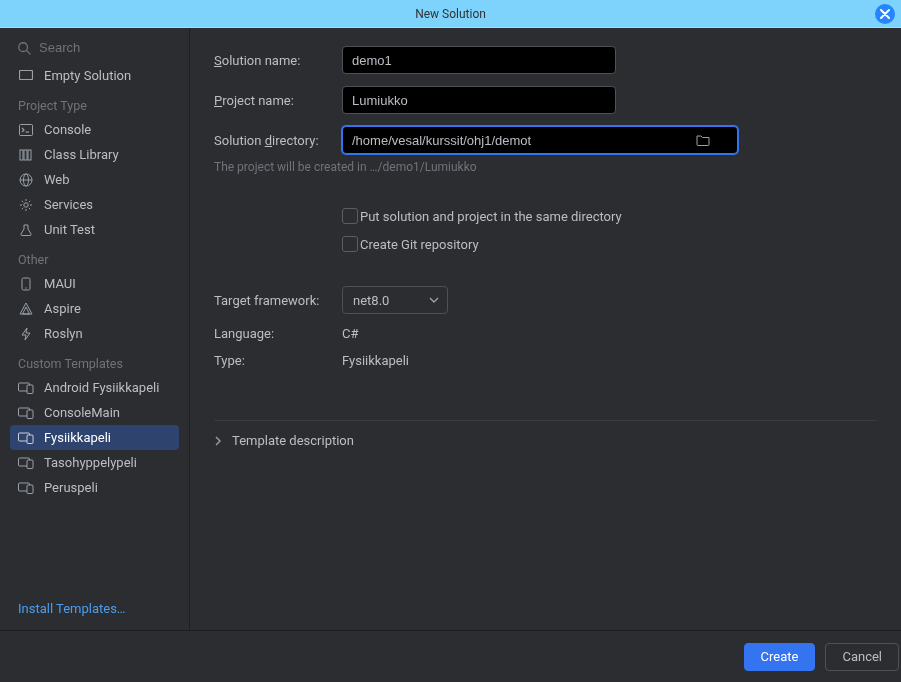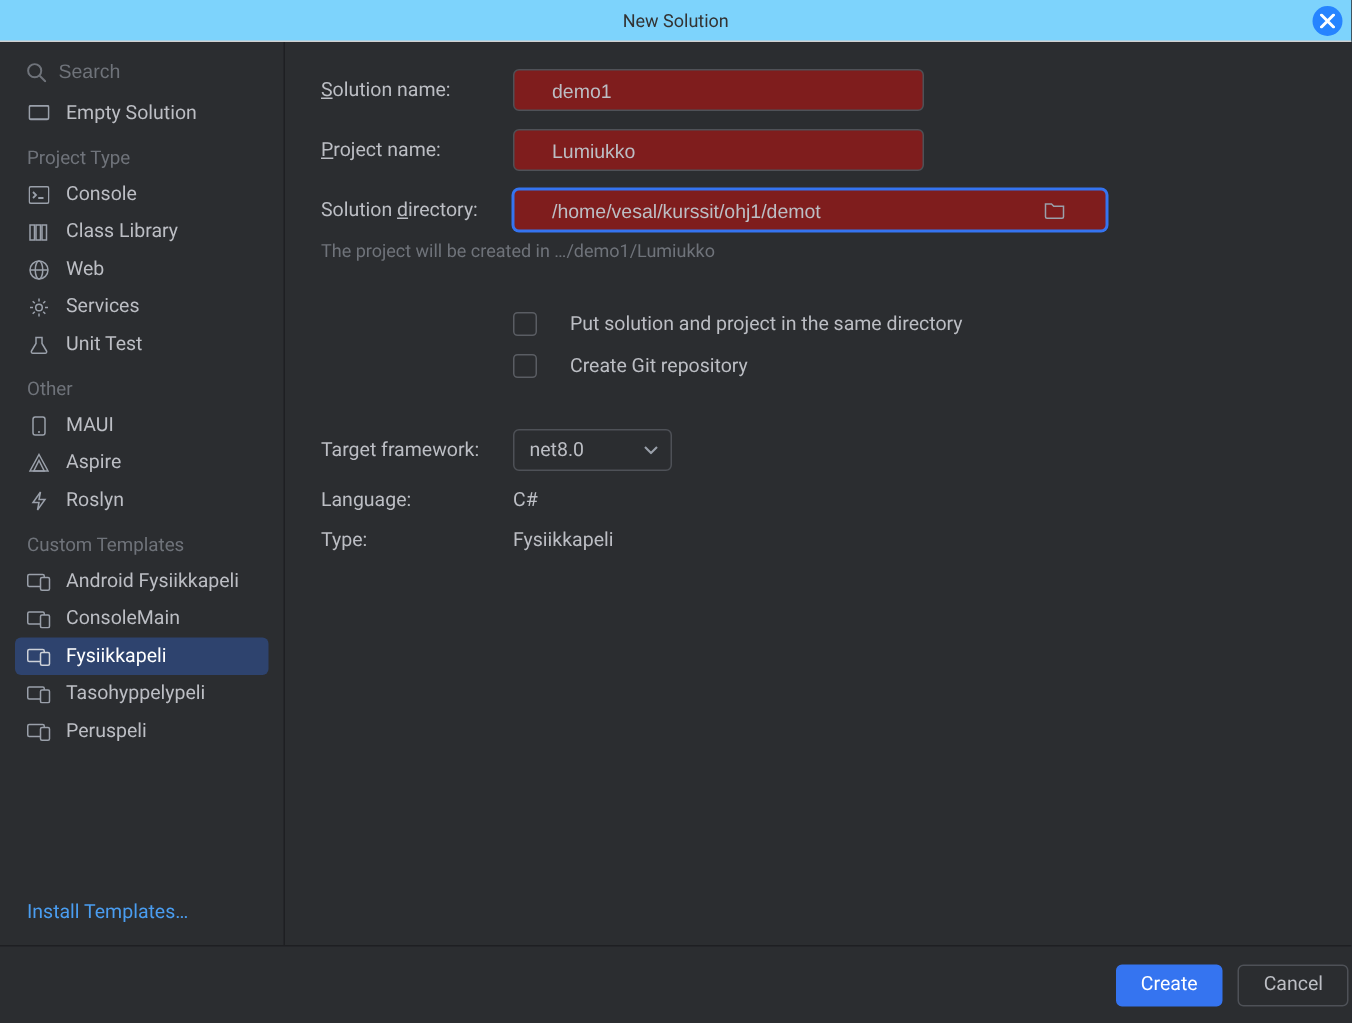--- a/index.html
+++ b/index.html
@@ -109,24 +109,24 @@
     }
     .form-label {
       width: 118px;
       color: #bcbec4;
       font-size: 13px;
     }
     .form-label .u { text-decoration: underline; }
     .text-input {
       width: 274px;
       height: 28px;
-      background: #7f1d1d;
+      background: #000000;
       border: 1px solid #4e5157;
       border-radius: 4px;
-      padding: 0 25px;
+      padding: 0 9px;
       color: #bcbec4;
       font-size: 13px;
       outline: none;
     }
     .text-input.wide { width: 396px; padding-right: 30px; }
     .text-input.focused { border: 1px solid #3574f0; box-shadow: 0 0 0 1px #3574f0; }
     .dir-wrap { position: relative; width: 374px; }
     .folder-icon-btn {
       position: absolute;
       right: 6px;
@@ -136,21 +136,21 @@
       cursor: pointer;
     }
     .help-text {
       color: #6f737a;
       font-size: 12px;
       margin-top: -6px;
     }
     .checkbox-row {
       display: flex;
       align-items: center;
-      gap: 22px;
+      gap: 2px;
       margin-left: 128px;
     }
     .checkbox {
       width: 16px; height: 16px;
       border: 1px solid #5a5d63;
       border-radius: 3px;
       background: #2b2d30;
       cursor: pointer;
     }
     .select {
@@ -416,19 +416,27 @@
     </div>
     <div class="form-row">
       <div class="form-label">Language:</div>
       <span class="value-text">C#</span>
     </div>
     <div class="form-row">
       <div class="form-label">Type:</div>
       <span class="value-text">Fysiikkapeli</span>
     </div>
 
+    <div class="expander">
+      <span>
+        <svg width="8" height="10" viewBox="0 0 8 10">
+            <path d="M2 1 L6 5 L2 9" stroke="#9aa0aa" fill="none" stroke-width="1.4"></path>
+          </svg>
+      </span>
+      <span>Template description</span>
+    </div>
   </div>
 </div>
 
 <div class="footer">
   <div class="btn primary">Create</div>
   <div class="btn">Cancel</div>
 </div>
 
 </body></html>

